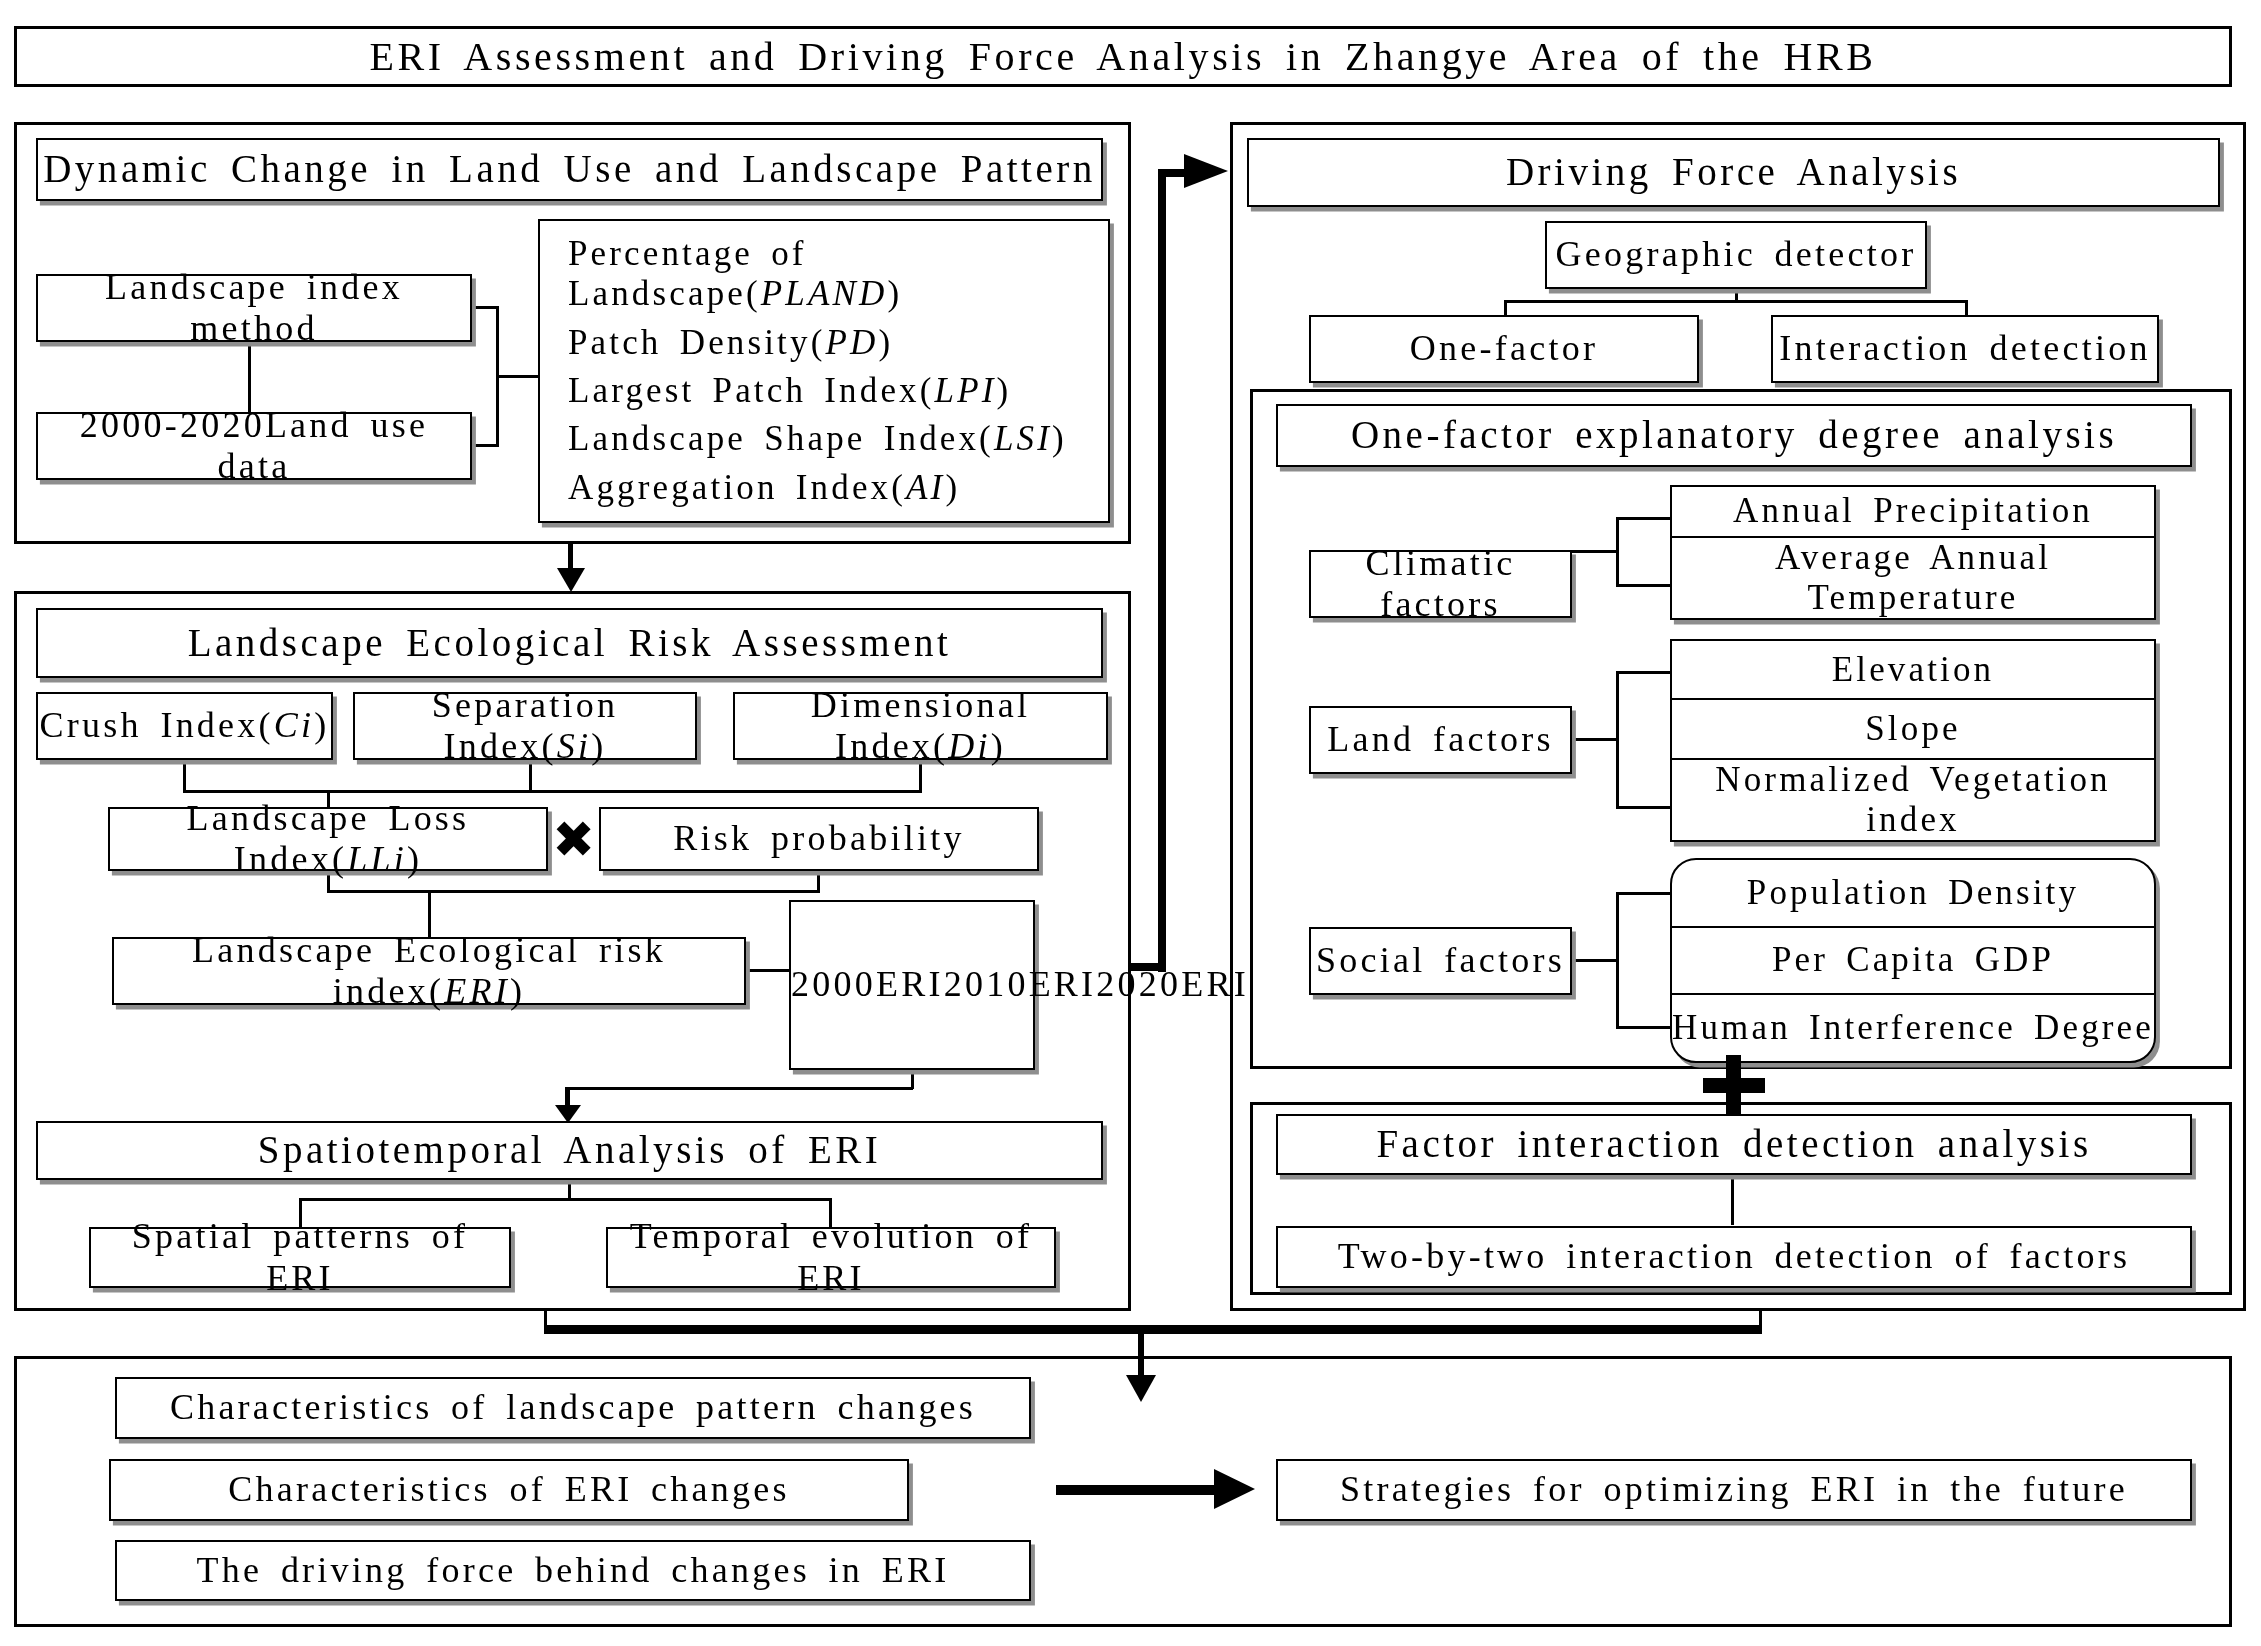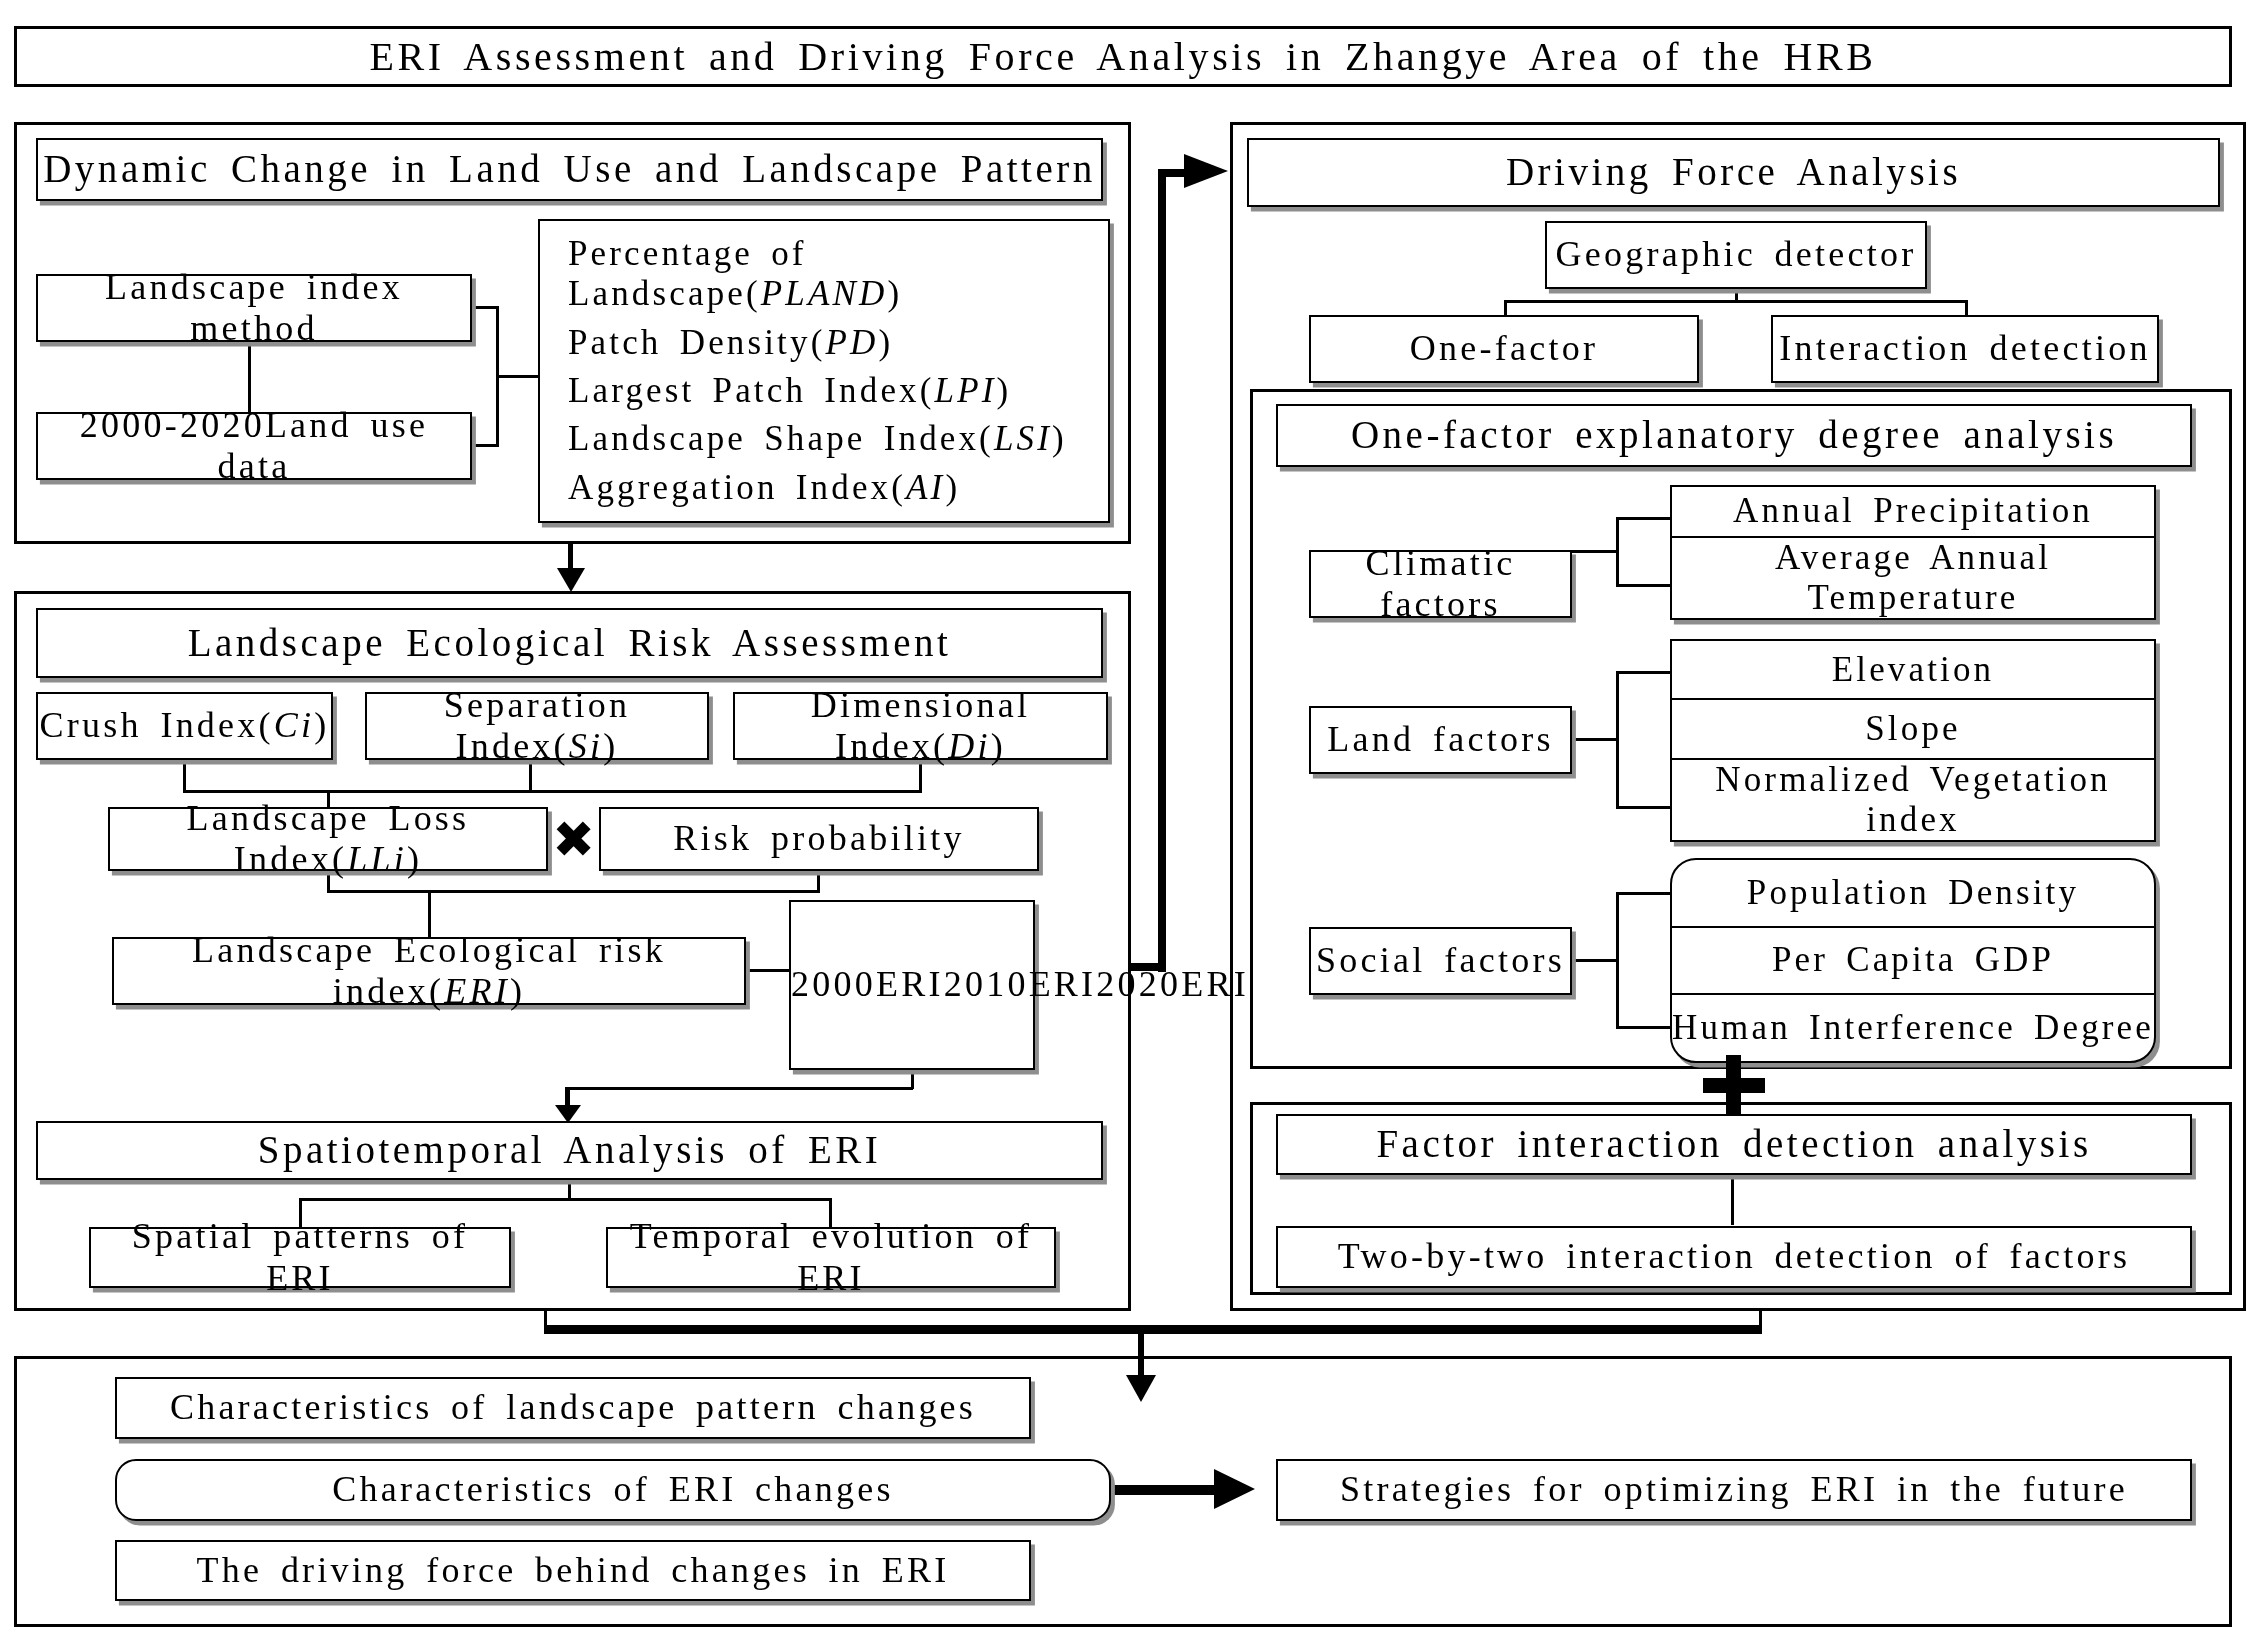--- a/index.html
+++ b/index.html
@@ -169,21 +169,21 @@
     <span class="lbl"><span>Landscape Shape Index(</span><span class="it">LSI</span><span>)</span></span>
     <span class="lbl"><span>Aggregation Index(</span><span class="it">AI</span><span>)</span></span>
   </div>
 
   <div class="box" style="left:36px;top:608px;width:1067px;height:70px;">
     <span class="lbl hdr">Landscape Ecological Risk Assessment</span>
   </div>
   <div class="box" style="left:36px;top:692px;width:297px;height:68px;">
     <span class="lbl"><span>Crush Index(</span><span class="it">Ci</span><span>)</span></span>
   </div>
-  <div class="box" style="left:365px;top:692px;width:344px;height:68px;">
+  <div class="box" style="left:353px;top:692px;width:344px;height:68px;">
     <span class="lbl"><span>Separation Index(</span><span class="it">Si</span><span>)</span></span>
   </div>
   <div class="box" style="left:733px;top:692px;width:375px;height:68px;">
     <span class="lbl"><span>Dimensional Index(</span><span class="it">Di</span><span>)</span></span>
   </div>
   <div class="box" style="left:108px;top:807px;width:440px;height:64px;">
     <span class="lbl"><span>Landscape Loss Index(</span><span class="it">LLi</span><span>)</span></span>
   </div>
   <div class="times" style="left:548px;top:807px;width:51px;height:64px;">
     <span>✖</span>
@@ -276,21 +276,21 @@
   <div class="box" style="left:1276px;top:1114px;width:916px;height:61px;">
     <span class="lbl hdr">Factor interaction detection analysis</span>
   </div>
   <div class="box" style="left:1276px;top:1226px;width:916px;height:62px;">
     <span class="lbl">Two-by-two interaction detection of factors</span>
   </div>
 
   <div class="box" style="left:115px;top:1377px;width:916px;height:62px;">
     <span class="lbl">Characteristics of landscape pattern changes</span>
   </div>
-  <div class="box" style="left:115px;top:1459px;width:996px;height:62px;border-radius:21px;">
+  <div class="box" style="left:109px;top:1459px;width:800px;height:62px;">
     <span class="lbl">Characteristics of ERI changes</span>
   </div>
   <div class="box" style="left:115px;top:1540px;width:916px;height:61px;">
     <span class="lbl">The driving force behind changes in ERI</span>
   </div>
   <div class="box" style="left:1276px;top:1459px;width:916px;height:62px;">
     <span class="lbl">Strategies for optimizing ERI in the future</span>
   </div>
 
 </div>

